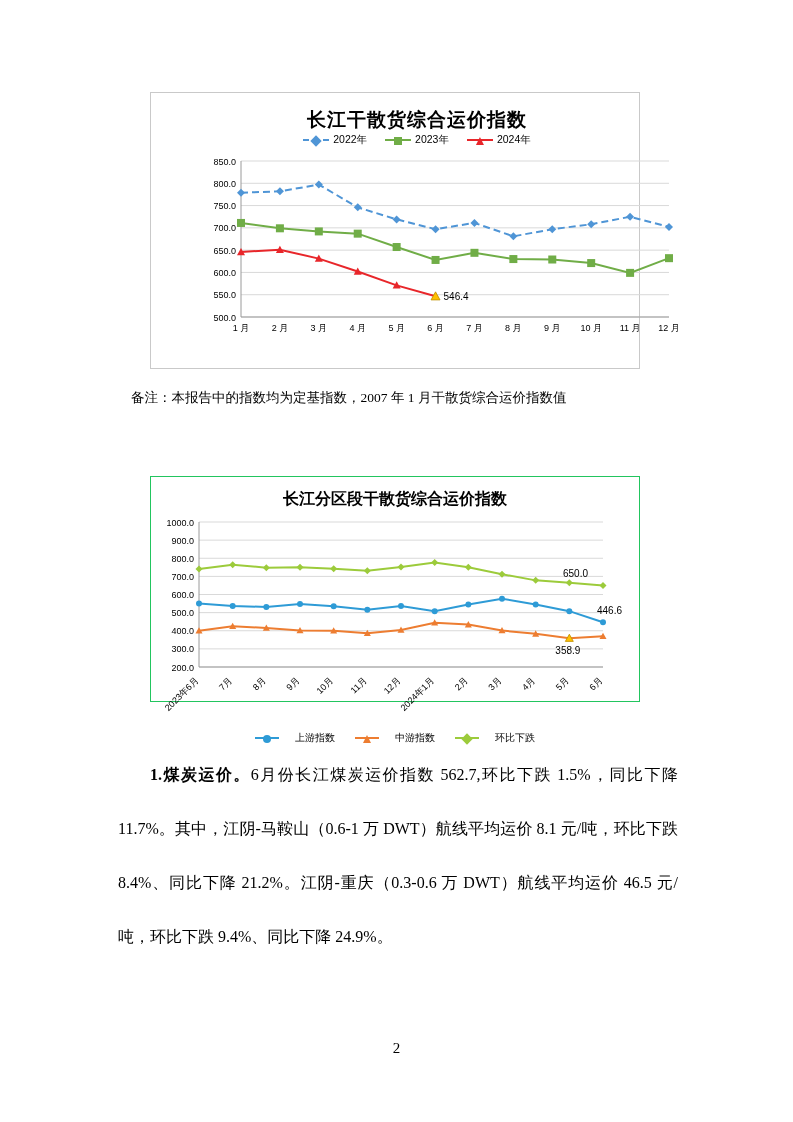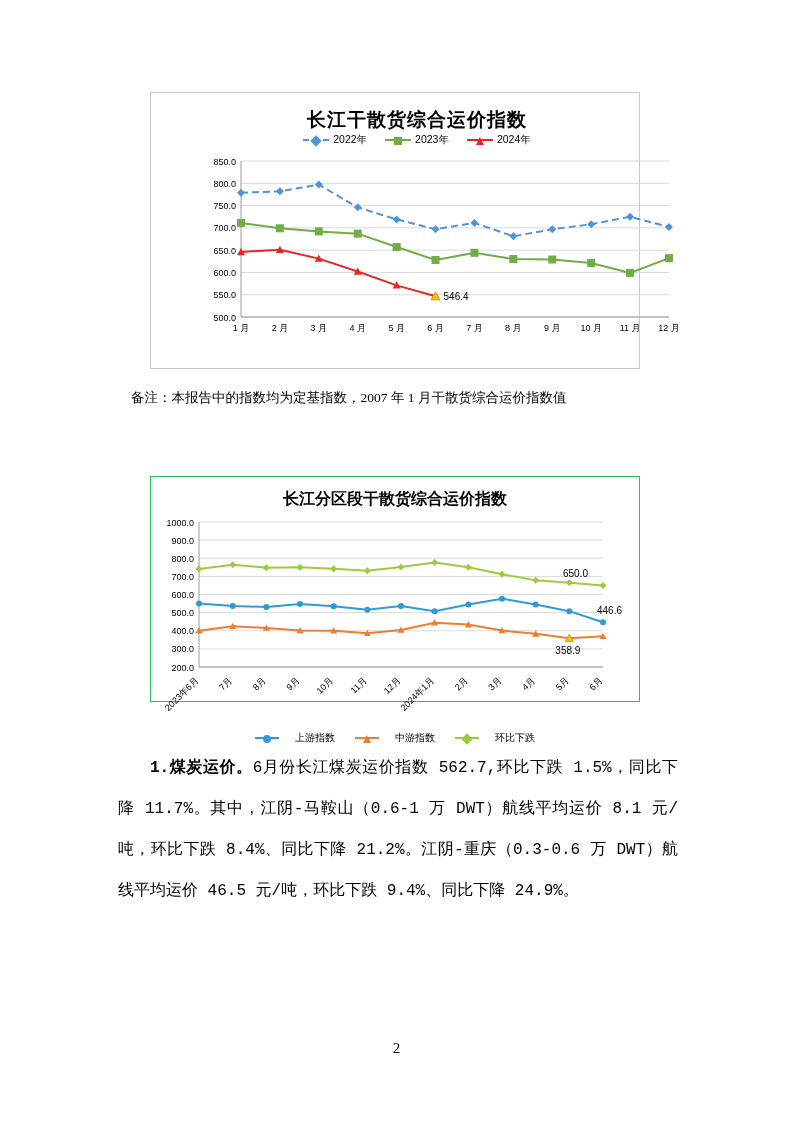--- a/index.html
+++ b/index.html
@@ -144,22 +144,22 @@
     border-radius: 50%;
   }
 
   
   .body-text {
     position: absolute;
     left: 118px;
     top: 748px;
     width: 560px;
     font-size: 16px;
-    line-height: 41px;
-    font-family: Liberation Mono, monospace;
+    line-height: 54px;
+    font-family: Liberation Serif, serif;
     text-align: justify;
   }
   .body-text .first-indent { text-indent: 32px; }
   .body-text b { font-weight: bold; }
 
   .page-number {
     position: absolute;
     left: 0;
     top: 1040px;
     width: 793px;

